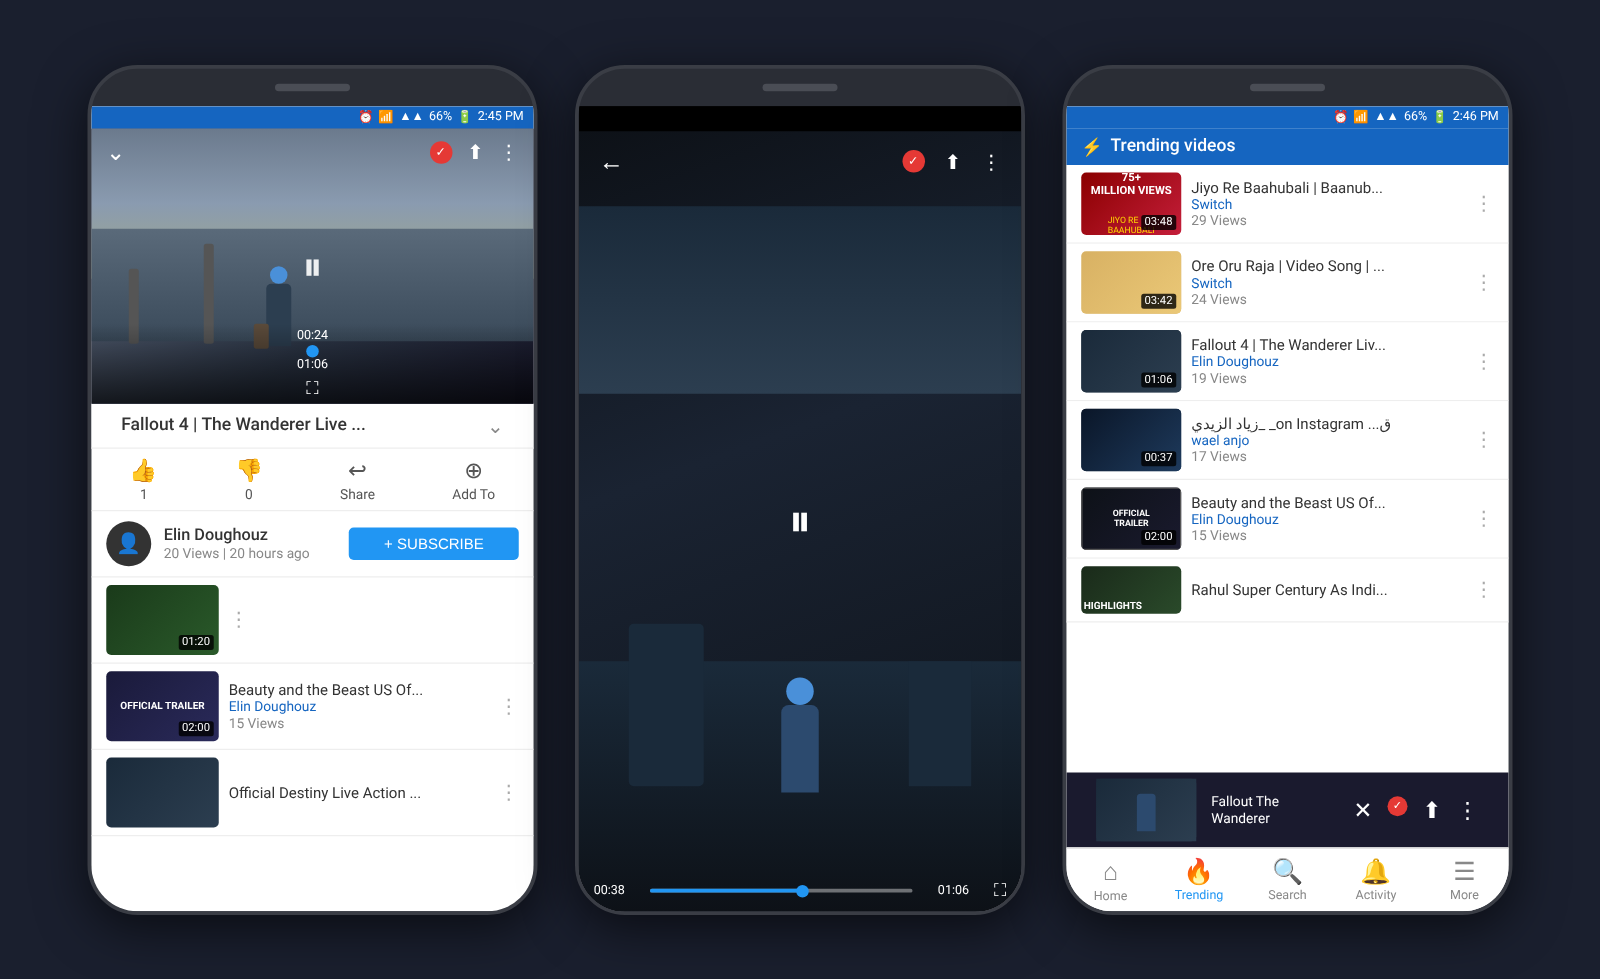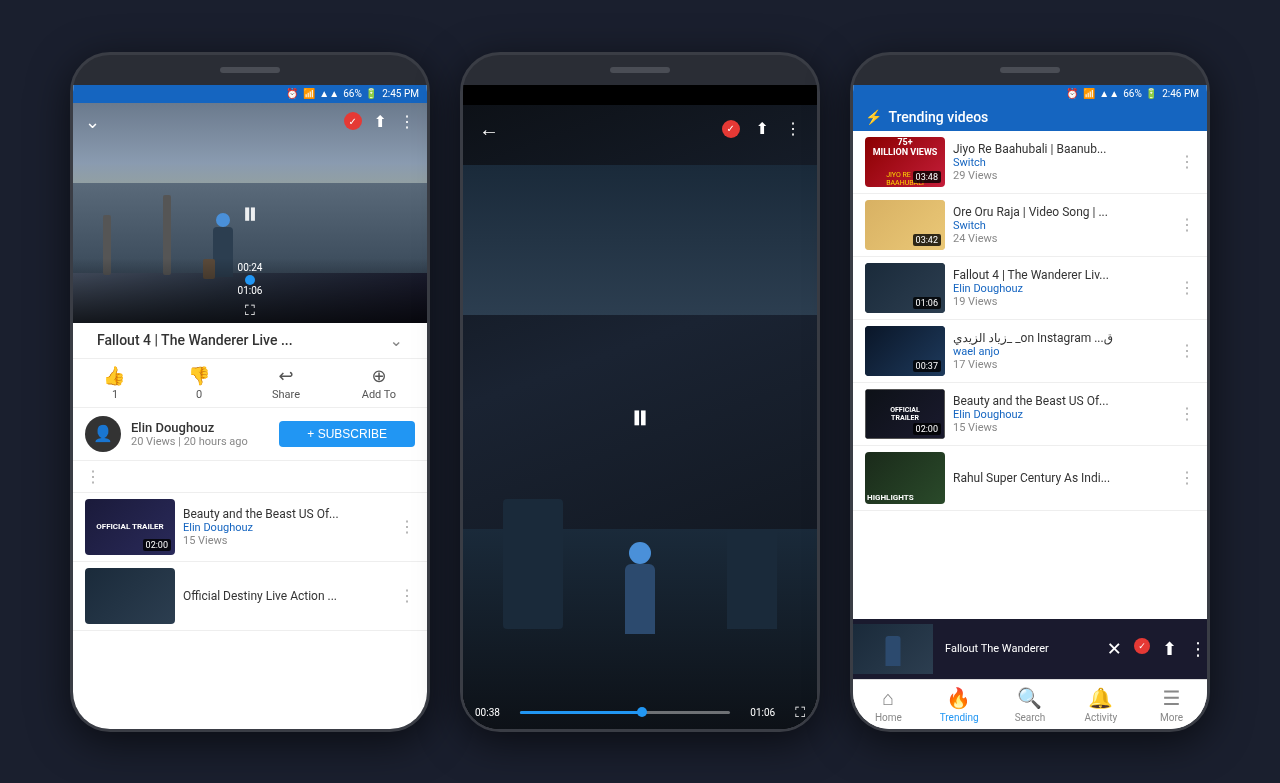--- a/index.html
+++ b/index.html
@@ -324,21 +324,21 @@
     }
     .nav-item.active { color: #2196f3; }
     .nav-icon { font-size: 20px; }
 
     
     .mini-player {
       background: #1a1a2e;
       display: flex;
       align-items: center;
       height: 60px;
-      padding: 0 0;
+      padding: 0 24px;
       gap: 8px;
     }
     .mini-thumb {
       width: 80px;
       height: 50px;
       background: linear-gradient(135deg, #2c3e50, #4a5568);
       border-radius: 4px;
       position: relative;
     }
     .mini-controls { display: flex; gap: 12px; margin-left: auto; }
@@ -453,20 +453,23 @@
     <div class="channel-row">
       <div class="avatar">👤</div>
       <div class="channel-info">
         <div class="channel-name">Elin Doughouz</div>
         <div class="channel-meta">20 Views | 20 hours ago</div>
       </div>
       <button class="subscribe-btn">+ SUBSCRIBE</button>
     </div>
 
     <div class="related-video">
+      <div class="thumb thumb-fortnite">
+        <div class="thumb-duration">01:20</div>
+      </div>
       <span class="more-icon">⋮</span>
     </div>
 
     <div class="related-video">
       <div class="thumb thumb-beast">
         <div style="position:absolute;inset:0;display:flex;align-items:center;justify-content:center;color:white;font-size:8px;font-weight:bold;text-align:center;">OFFICIAL TRAILER</div>
         <div class="thumb-duration">02:00</div>
       </div>
       <div class="related-info">
         <div class="related-title">Beauty and the Beast US Of...</div>
@@ -611,21 +614,21 @@
         </div>
         <div class="related-info">
           <div class="related-title">Beauty and the Beast US Of...</div>
           <div class="related-channel">Elin Doughouz</div>
           <div class="related-views">15 Views</div>
         </div>
         <span class="more-icon">⋮</span>
       </div>
 
       <div class="trending-item">
-        <div class="thumb thumb-highlights" style="width:80px;height:52px;flex-shrink:0;position:relative;text-decoration:underline;">
+        <div class="thumb thumb-highlights" style="width:80px;height:38px;flex-shrink:0;position:relative;text-decoration:underline;">
           <div style="position:absolute;bottom:2px;left:2px;color:white;font-size:8px;font-weight:bold;">HIGHLIGHTS</div>
         </div>
         <div class="related-info">
           <div class="related-title">Rahul Super Century As Indi...</div>
         </div>
         <span class="more-icon">⋮</span>
       </div>
     </div>
 
     <div class="mini-player">

